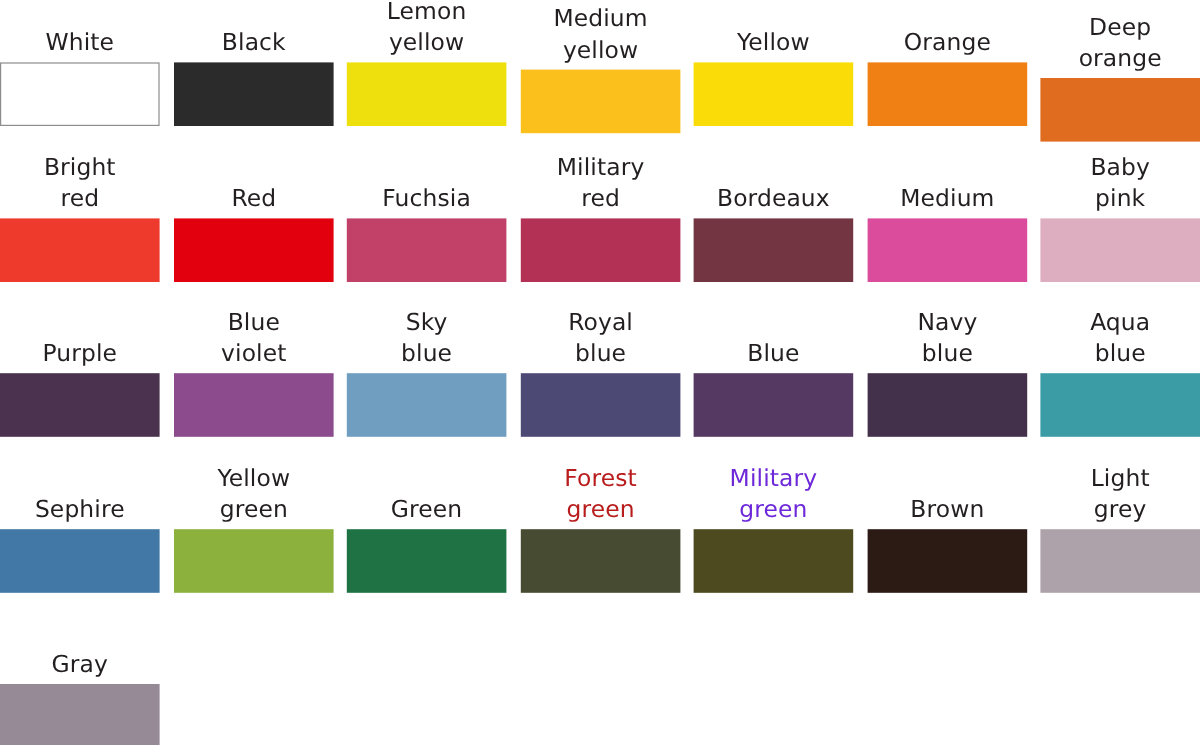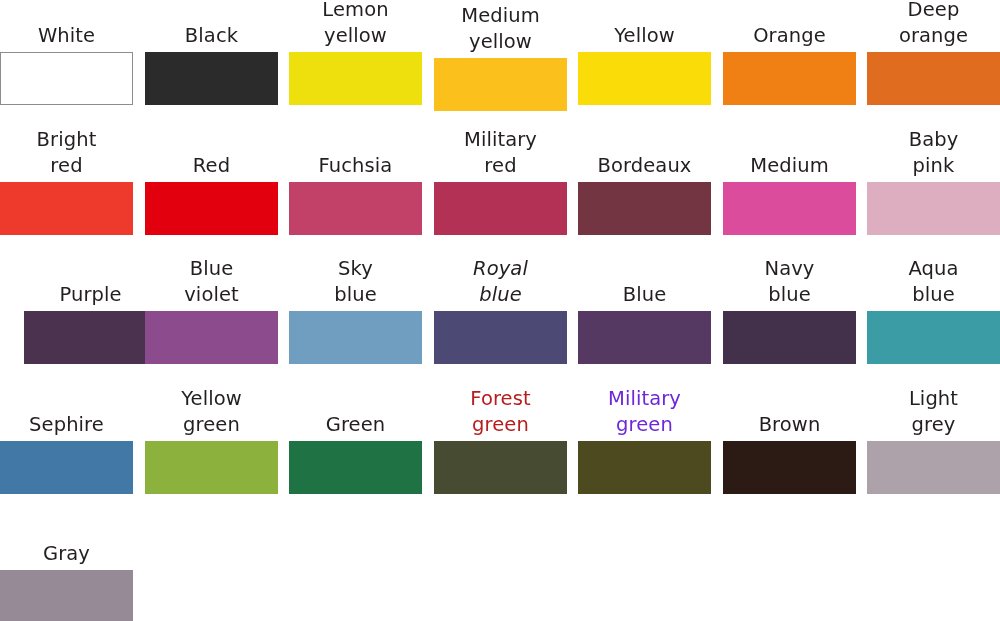--- a/index.html
+++ b/index.html
@@ -71,21 +71,21 @@
       <div class="swatch-chip" title="Medium yellow" style="background: rgb(251, 192, 27); width: 133px; height: 53px;"></div>
     </div>
     <div class="swatch-cell" style="left: 578px; top: 0px; height: 105px;">
       <div class="swatch-label" style="color: rgb(35, 31, 32);">Yellow</div>
       <div class="swatch-chip" title="Yellow" style="background: rgb(250, 221, 8); width: 133px; height: 53px;"></div>
     </div>
     <div class="swatch-cell" style="left: 723px; top: 0px; height: 105px;">
       <div class="swatch-label" style="color: rgb(35, 31, 32);">Orange</div>
       <div class="swatch-chip" title="Orange" style="background: rgb(240, 128, 20); width: 133px; height: 53px;"></div>
     </div>
-    <div class="swatch-cell" style="left: 867px; top: 0px; height: 105px;">
+    <div class="swatch-cell" style="left: 867px; top: 0px; height: 118px;">
       <div class="swatch-label" style="color: rgb(35, 31, 32);">Deep
 orange</div>
       <div class="swatch-chip" title="Deep orange" style="background: rgb(224, 108, 32); width: 133px; height: 53px;"></div>
     </div>
     <div class="swatch-cell" style="left: 0px; top: 130px; height: 105px;">
       <div class="swatch-label" style="color: rgb(35, 31, 32);">Bright
 red</div>
       <div class="swatch-chip" title="Bright red" style="background: rgb(238, 58, 45); width: 133px; height: 53px;"></div>
     </div>
     <div class="swatch-cell" style="left: 145px; top: 130px; height: 105px;">
@@ -107,35 +107,35 @@
     </div>
     <div class="swatch-cell" style="left: 723px; top: 130px; height: 105px;">
       <div class="swatch-label" style="color: rgb(35, 31, 32);">Medium</div>
       <div class="swatch-chip" title="Magenta" style="background: rgb(219, 76, 157); width: 133px; height: 53px;"></div>
     </div>
     <div class="swatch-cell" style="left: 867px; top: 130px; height: 105px;">
       <div class="swatch-label" style="color: rgb(35, 31, 32);">Baby
 pink</div>
       <div class="swatch-chip" title="Baby pink" style="background: rgb(221, 173, 192); width: 133px; height: 53px;"></div>
     </div>
-    <div class="swatch-cell" style="left: 0px; top: 259px; height: 105px; margin-left: 24px;">
+    <div class="swatch-cell" style="left: 0px; top: 259px; height: 105px;">
       <div class="swatch-label" style="color: rgb(35, 31, 32);">Purple</div>
       <div class="swatch-chip" title="Purple" style="background: rgb(75, 51, 80); width: 133px; height: 53px;"></div>
     </div>
     <div class="swatch-cell" style="left: 145px; top: 259px; height: 105px;">
       <div class="swatch-label" style="color: rgb(35, 31, 32);">Blue
 violet</div>
       <div class="swatch-chip" title="Blue violet" style="background: rgb(140, 75, 140); width: 133px; height: 53px;"></div>
     </div>
     <div class="swatch-cell" style="left: 289px; top: 259px; height: 105px;">
       <div class="swatch-label" style="color: rgb(35, 31, 32);">Sky
 blue</div>
       <div class="swatch-chip" title="Sky blue" style="background: rgb(111, 158, 193); width: 133px; height: 53px;"></div>
     </div>
-    <div class="swatch-cell" style="left: 434px; top: 259px; height: 105px; font-style: italic;">
+    <div class="swatch-cell" style="left: 434px; top: 259px; height: 105px;">
       <div class="swatch-label" style="color: rgb(35, 31, 32);">Royal
 blue</div>
       <div class="swatch-chip" title="Royal blue" style="background: rgb(76, 74, 117); width: 133px; height: 53px;"></div>
     </div>
     <div class="swatch-cell" style="left: 578px; top: 259px; height: 105px;">
       <div class="swatch-label" style="color: rgb(35, 31, 32);">Blue</div>
       <div class="swatch-chip" title="Blue" style="background: rgb(86, 57, 99); width: 133px; height: 53px;"></div>
     </div>
     <div class="swatch-cell" style="left: 723px; top: 259px; height: 105px;">
       <div class="swatch-label" style="color: rgb(35, 31, 32);">Navy

